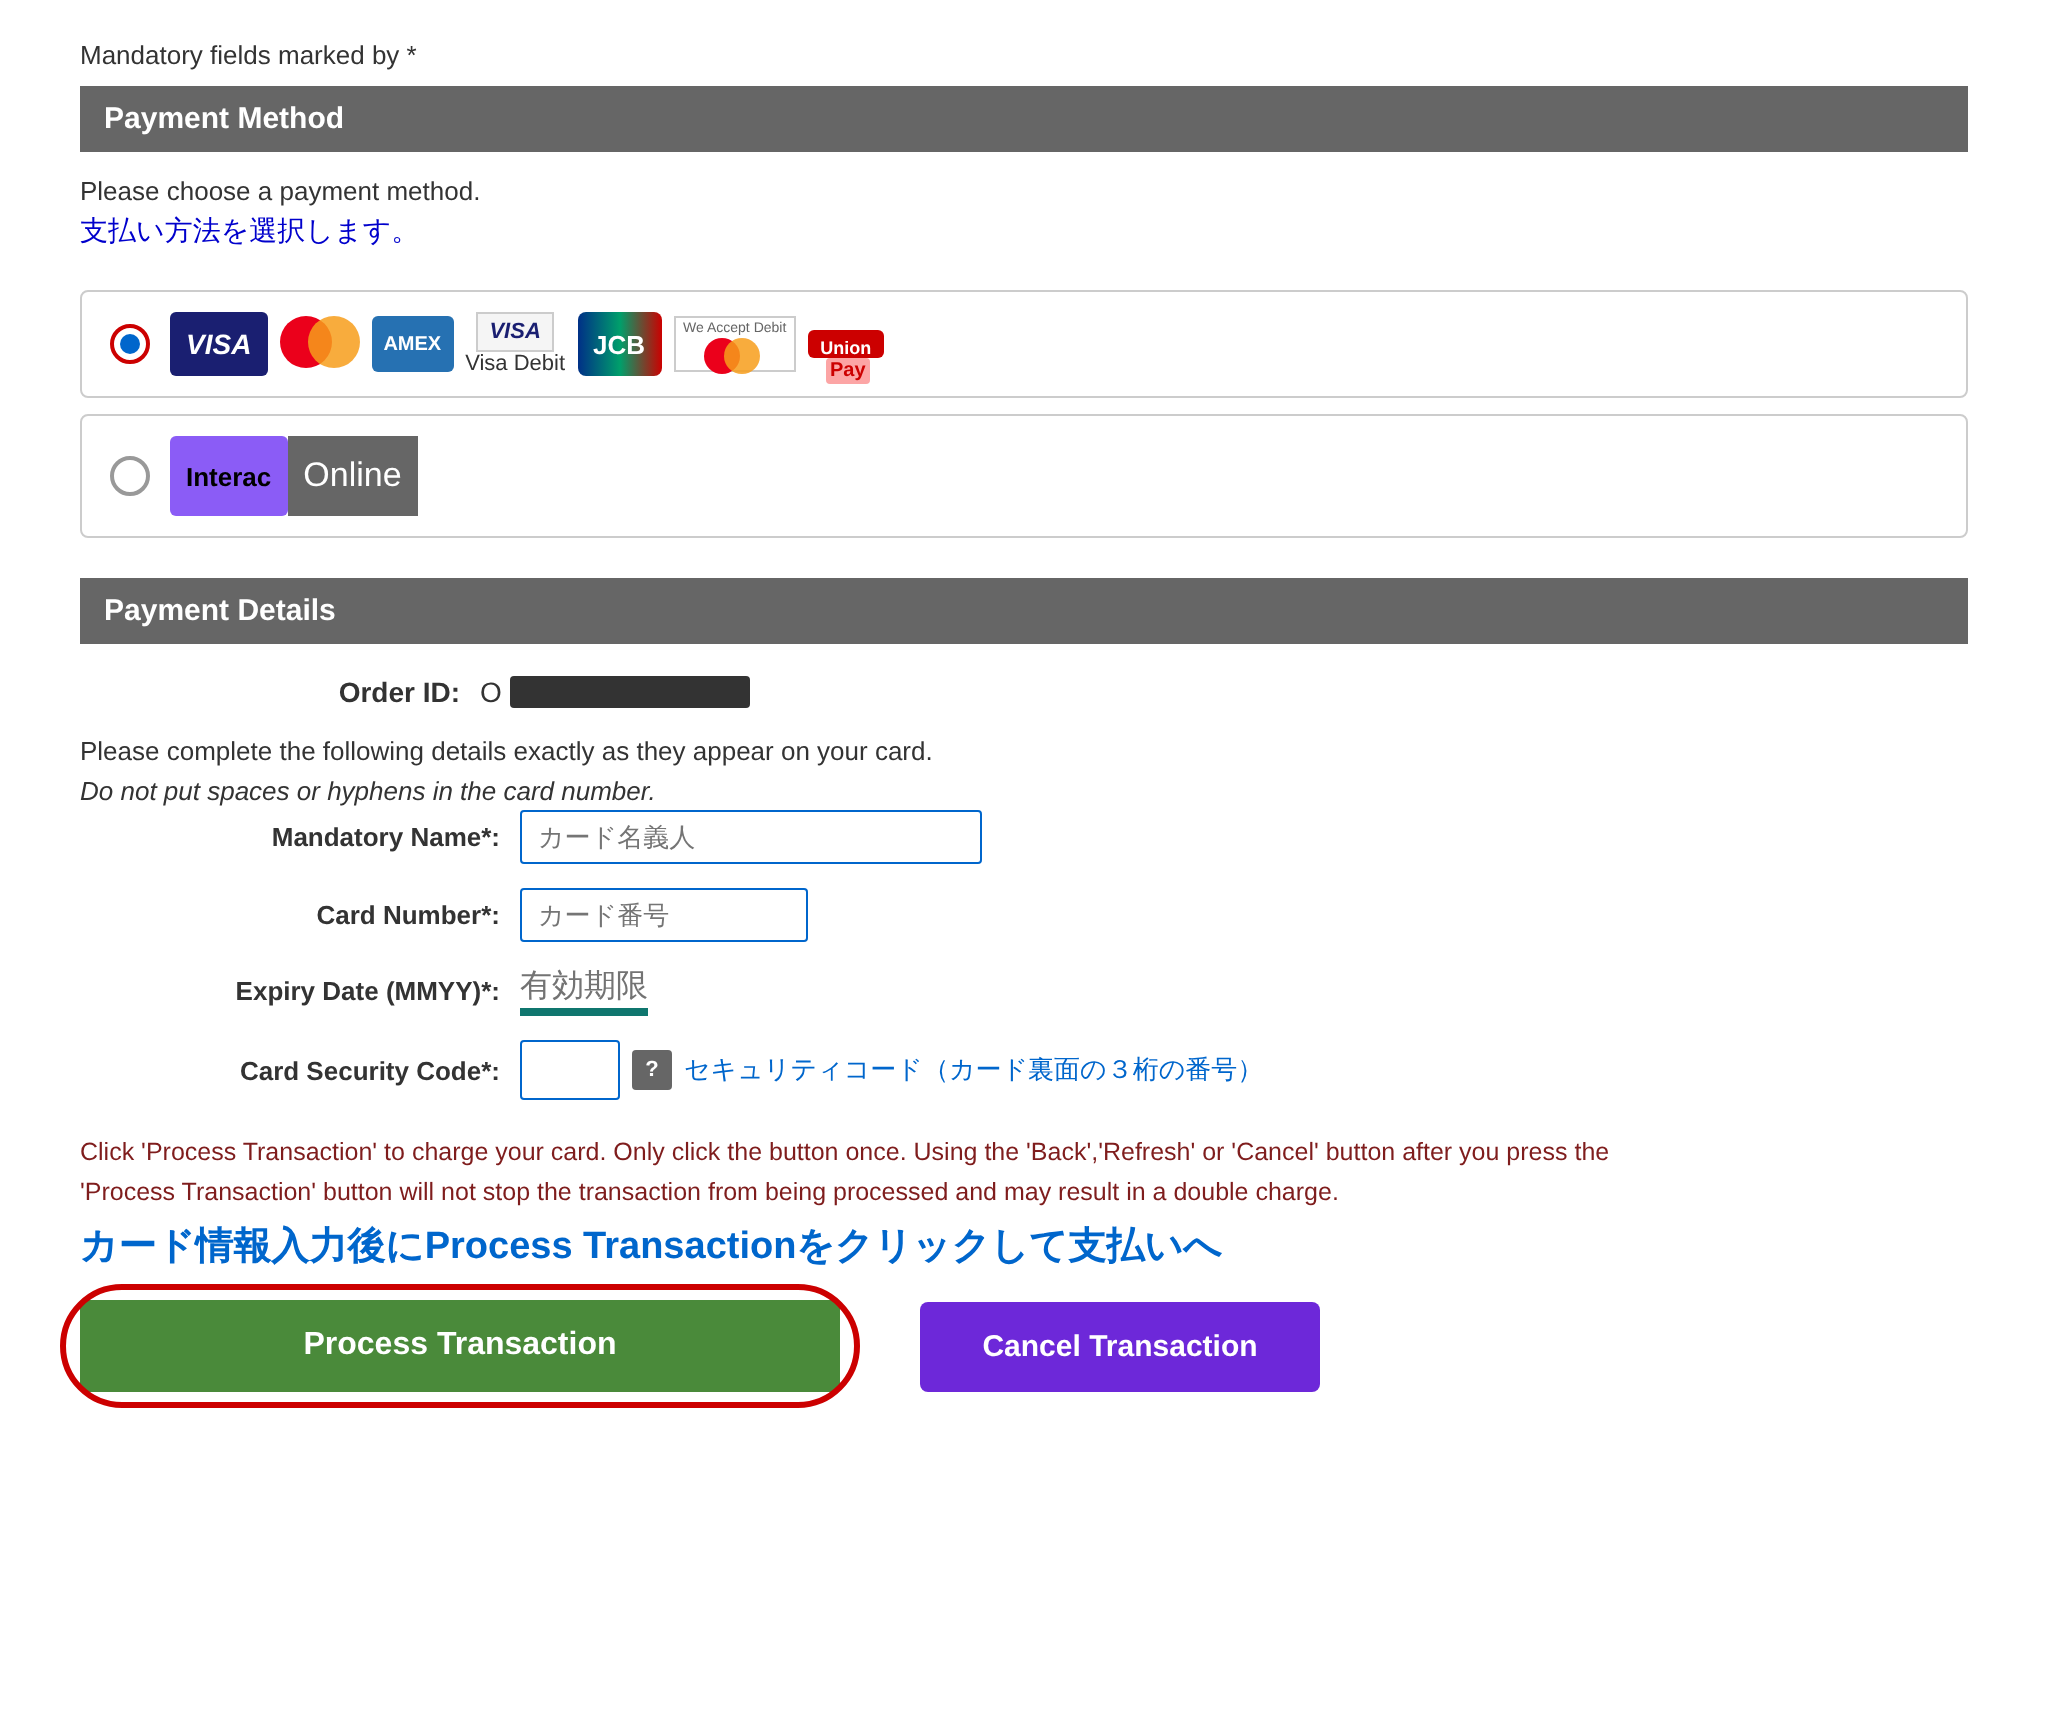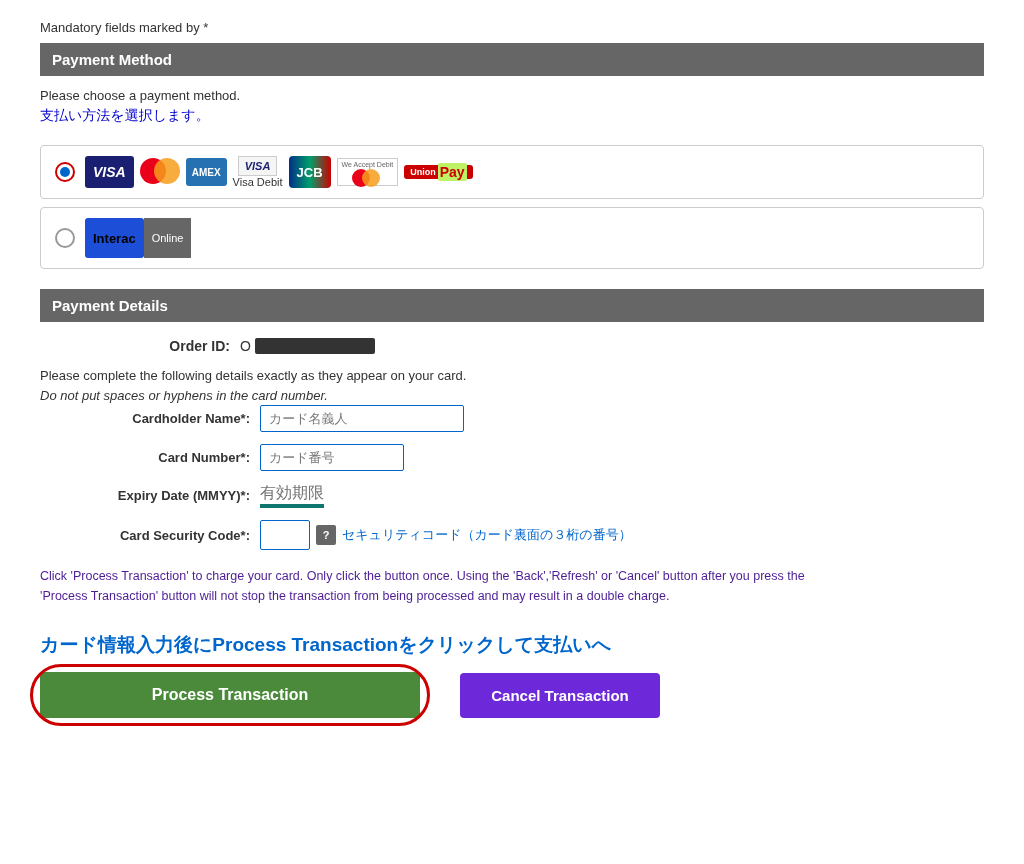--- a/index.html
+++ b/index.html
@@ -157,36 +157,36 @@
       justify-content: center;
     }
     .unionpay-logo {
       background: #cc0000;
       color: #fff;
       font-size: 10px;
       font-weight: bold;
       padding: 4px 6px;
       border-radius: 3px;
       height: 14px;
-      display: flex; align-items: center;
+      display: flex; align-items: center; flex-direction: column;
     }
     .interac-logo {
-      background: #1d4ed8;
+      background: #8b5cf6;
       color: #000;
       font-size: 13px;
       font-weight: bold;
       padding: 4px 8px;
       border-radius: 3px;
       height: 40px;
       display: flex; align-items: center;
     }
     .interac-online {
       background: #666;
       color: #fff;
-      font-size: 11px;
+      font-size: 17px;
       padding: 4px 8px;
       height: 40px;
       display: flex; align-items: center;
     }
     .payment-details-section {
       margin-bottom: 16px;
     }
     .detail-row {
       display: flex;
       margin-bottom: 8px;
@@ -236,21 +236,21 @@
     }
     .form-input {
       border: 1px solid #0066cc;
       padding: 5px 8px;
       font-size: 13px;
       color: #0066cc;
       outline: none;
       border-radius: 2px;
     }
     .form-input-wide {
-      width: 204px;
+      width: 231px;
     }
     .form-input-medium {
       width: 144px;
     }
     .form-input-short {
       width: 80px;
     }
     .expiry-link {
       color: #737373;
       text-decoration: none;
@@ -278,22 +278,22 @@
       align-items: center;
       justify-content: center;
       border-radius: 2px;
     }
     .cvv-japanese {
       color: #0066cc;
       font-size: 13px;
     }
     .warning-text {
       font-size: 12.5px;
-      color: #4c1d95;
-      margin-bottom: 26px;
+      color: #7f1d1d;
+      margin-bottom: 4px;
       line-height: 1.6;
       max-width: 780px;
     }
     .japanese-instruction {
       color: #0066cc;
       font-size: 19px;
       font-weight: bold;
       margin-bottom: 14px;
     }
     .button-row {
@@ -374,21 +374,21 @@
       <div class="we-accept-debit">
         <span style="font-size:7px; color:#666;">We Accept Debit</span>
         <div style="position:relative;width:30px;height:18px;margin-top:1px;">
           <div style="position:absolute;left:0;top:0;width:18px;height:18px;border-radius:50%;background:#eb001b;"></div>
           <div style="position:absolute;left:10px;top:0;width:18px;height:18px;border-radius:50%;background:#f79e1b;opacity:0.85;"></div>
         </div>
       </div>
 
       <div class="unionpay-logo">
         <span style="color:#fff;font-size:9px;">Union</span>
-          <span style="color:#cc0000;font-size:14px;background:#bef264;padding:1px 2px;margin-left:2px;border-radius:2px;text-align:center;">Pay</span>
+          <span style="color:#cc0000;font-size:10px;background:#fca5a5;padding:1px 2px;margin-left:2px;border-radius:2px;text-align:center;">Pay</span>
       </div>
     </div>
   </div>
 
   <div class="payment-option-box">
     <div class="radio-empty"></div>
     <div style="display:flex;align-items:center;">
       <div class="interac-logo">Interac</div>
       <div class="interac-online">Online</div>
     </div>
@@ -405,21 +405,21 @@
       <span class="order-id-bar"></span>
     </span>
   </div>
 
   <p class="instructions-text">
     <span>Please complete the following details exactly as they appear on your card.</span><br>
     <em>Do not put spaces or hyphens in the card number.</em>
   </p>
 
   <div class="form-row">
-    <label class="form-label">Cardholder Name*:</label>
+    <label class="form-label">Mandatory Name*:</label>
     <input class="form-input form-input-wide" type="text" placeholder="カード名義人" style="">
   </div>
 
   <div class="form-row">
     <label class="form-label">Card Number*:</label>
     <input class="form-input form-input-medium" type="text" placeholder="カード番号" style="">
   </div>
 
   <div class="form-row">
     <label class="form-label">Expiry Date (MMYY)*:</label>

